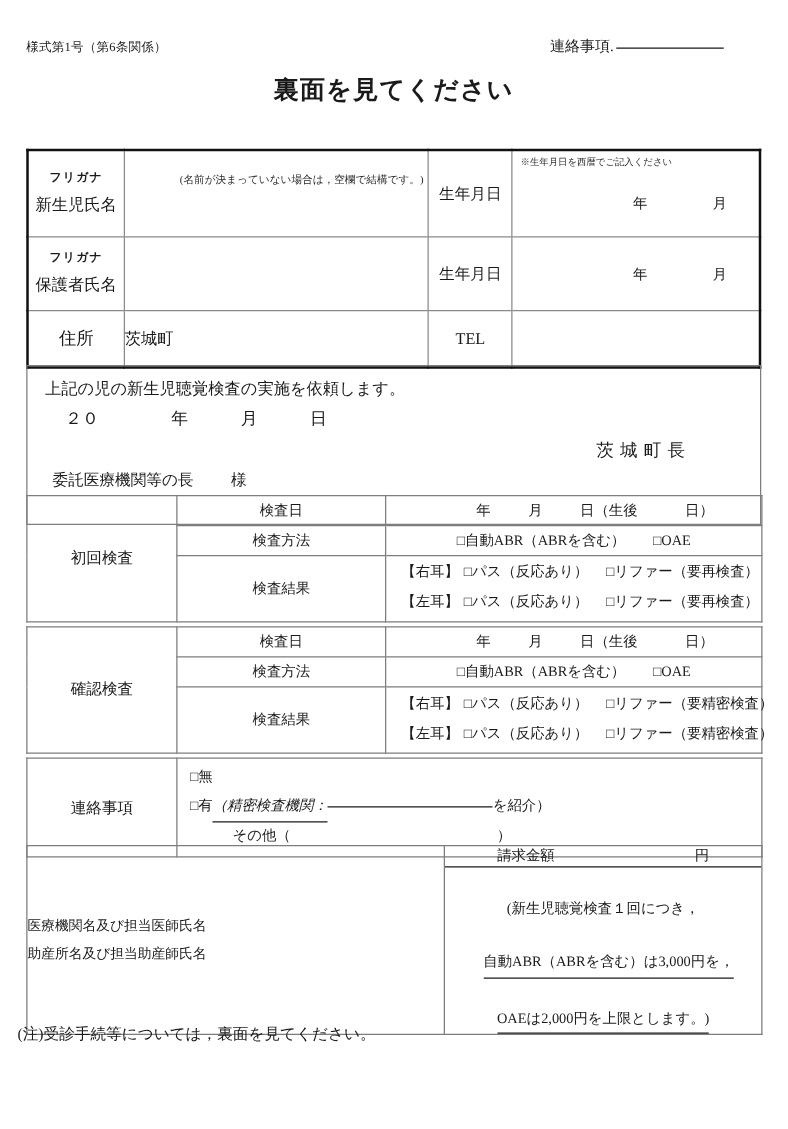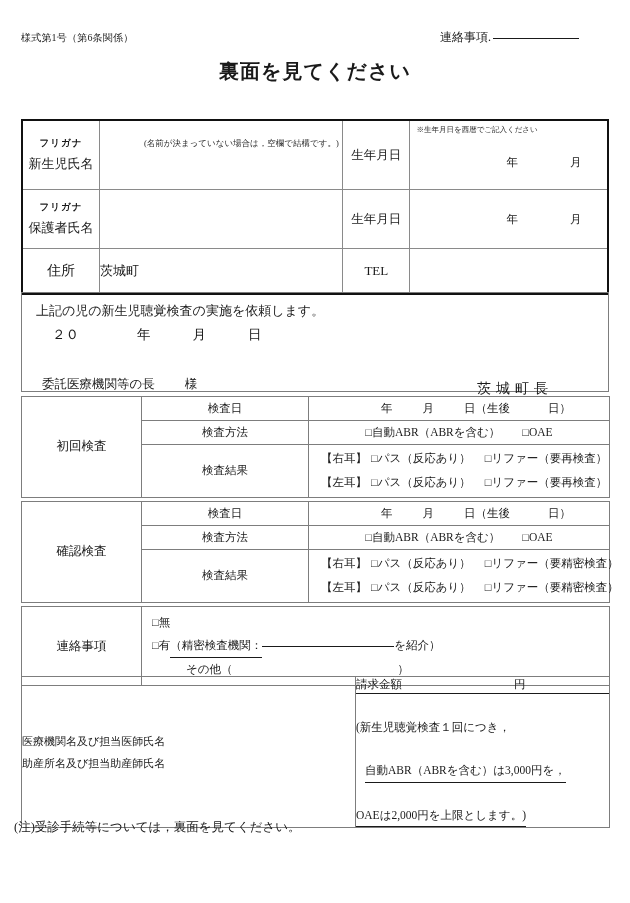--- a/index.html
+++ b/index.html
@@ -146,21 +146,21 @@
     text-align: center;
     font-size: 13px;
   }
 
   
   #block-request {
     position: absolute;
     left: 21px;
     top: 292px;
     width: 588px;
-    height: 100px;
+    height: 128px;
     border: 1px solid #7d7d7d;
     box-sizing: border-box;
   }
   .req-line1 {
     position: absolute;
     left: 14px; top: 9px;
     font-size: 13px;
     white-space: nowrap;
   }
   .req-date {
@@ -170,21 +170,20 @@
     white-space: nowrap;
   }
   .req-date .g1 { display:inline-block; width: 58px; }
   .req-date .g2 { display:inline-block; width: 42px; }
   .req-mayor {
     position: absolute;
     right: 55px; top: 59px;
     font-size: 14px;
     letter-spacing: 5px;
     white-space: nowrap;
-    margin-top: 28px;
   }
   .req-to {
     position: absolute;
     left: 20px; top: 83px;
     font-size: 12.5px;
     white-space: nowrap;
   }
   .req-to .sama { margin-left: 30px; }
 
   
@@ -229,38 +228,38 @@
     line-height: 2.0;
     padding: 4px 0 4px 10px;
     text-align: left;
   }
   .notes-body .u-rule {
     display: inline-block;
     width: 132px;
     border-bottom: 1px solid #1a1a1a;
     vertical-align: 2px;
   }
-  .notes-body .u-seg { border-bottom: 1px solid #1a1a1a; display: inline-block; }
+  .notes-body .u-seg { border-bottom: 1px solid #1a1a1a; display: inline-block; font-style: italic; }
   .notes-body .other-row { padding-left: 34px; }
   .notes-body .paren-gap { display:inline-block; width: 165px; }
 
   
   #block-billing { left: 21px; top: 676px; width: 588px; border: 1px solid #7d7d7d; }
   .fac-cell {
     font-size: 11px;
     line-height: 2.05;
     padding: 7px 0 0 10px;
     vertical-align: top;
     text-align: left;
   }
   .bill-cell {
     vertical-align: top;
     padding: 7px 10px 0 12px;
     font-size: 11.5px;
-    text-align: left;
+    text-align: center;
   }
   .bill-amount {
     border-bottom: 1px solid #1a1a1a;
     display: block;
     white-space: nowrap;
     padding-bottom: 1px;
   }
   .bill-amount .sp { display:inline-block; width: 112px; }
   .bill-note { margin-top: 22px; line-height: 1.95; white-space: nowrap; }
   .bill-note .ul { border-bottom: 1px solid #1a1a1a; display:inline-block;margin-top:21px; }

